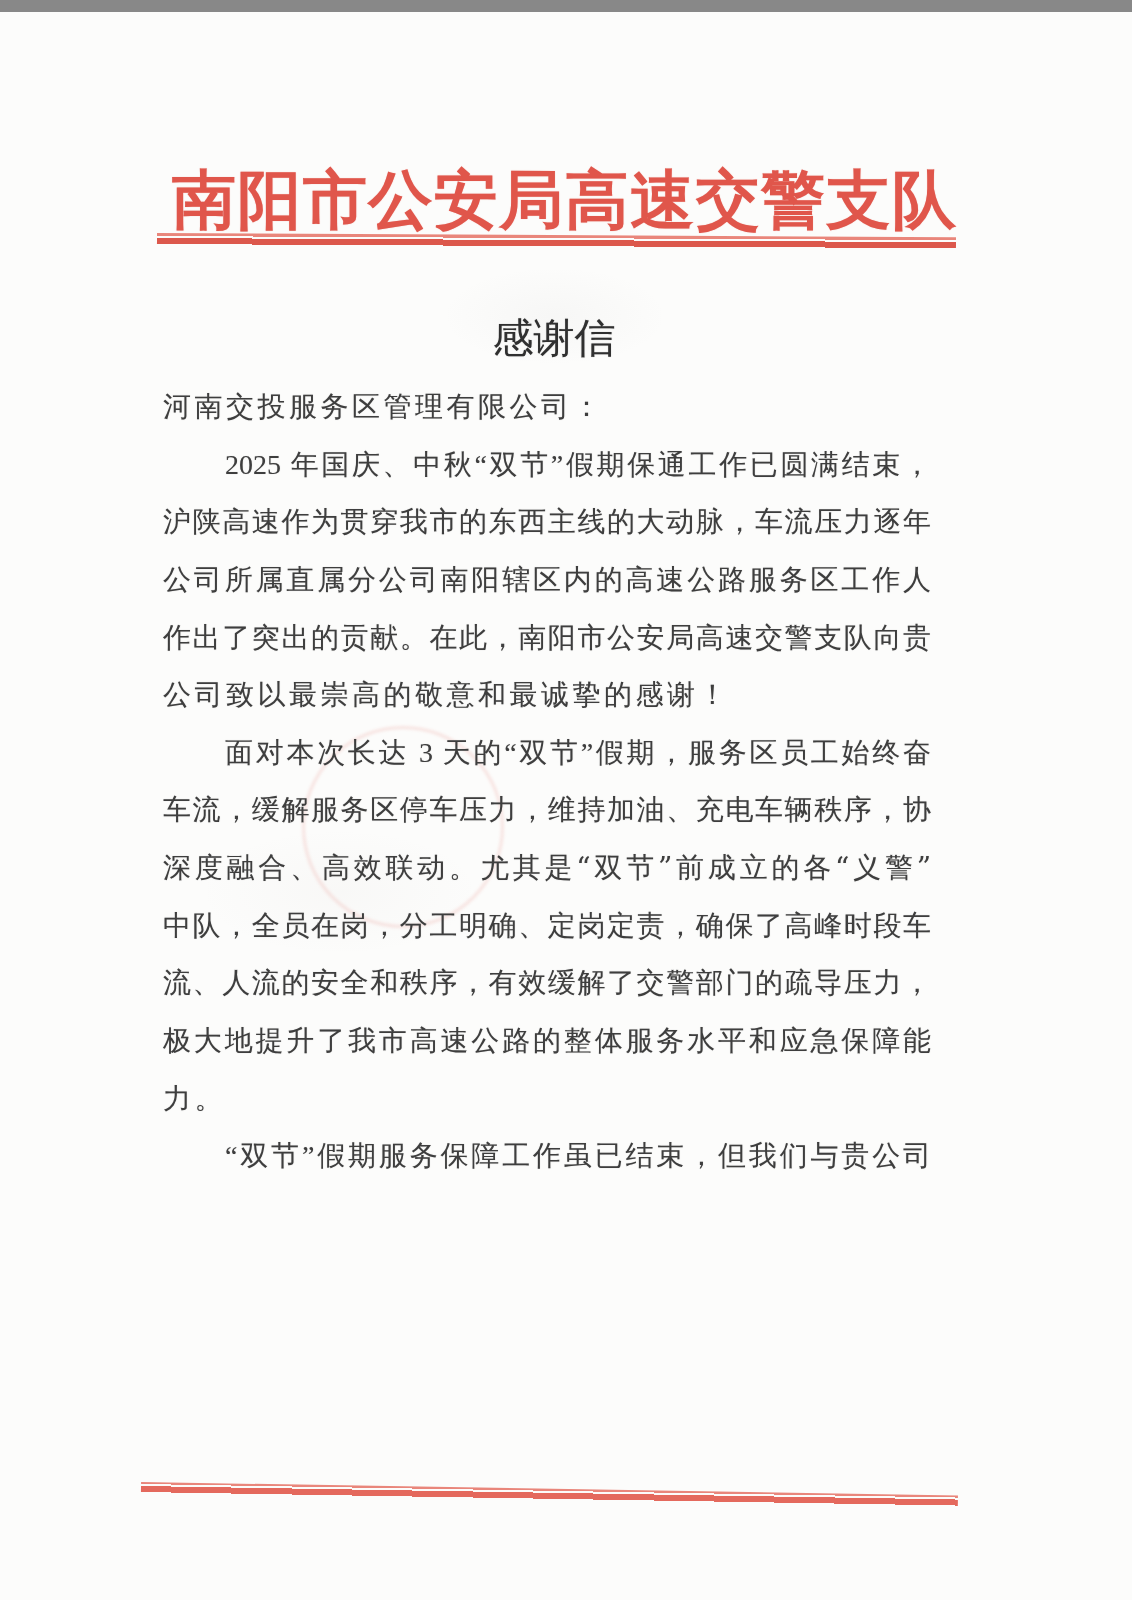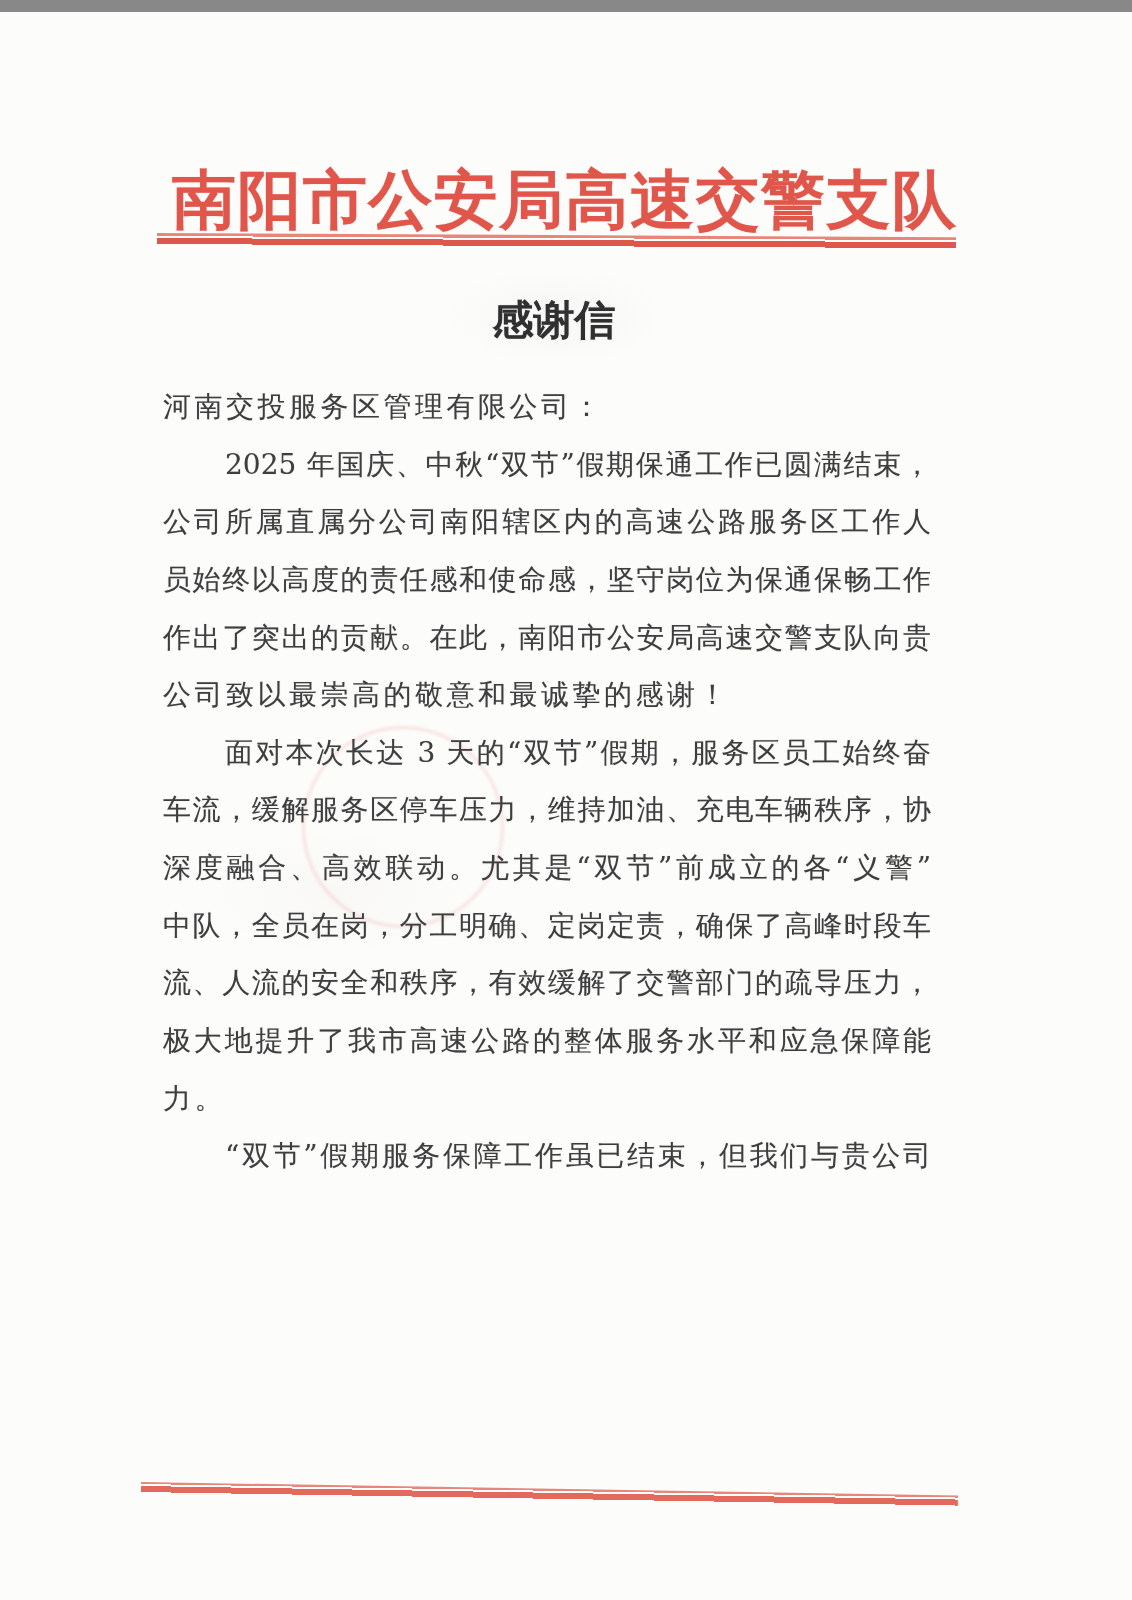--- a/index.html
+++ b/index.html
@@ -41,28 +41,28 @@
       var(--rule-red-light, #e9867b) 0 3px,
       rgba(0,0,0,0) 3px 5px,
       var(--rule-red, #dc584c) 5px 11px,
       rgba(0,0,0,0) 11px 12px);
     transform: rotate(0.3deg);
     transform-origin: left center;
   }
 
   .letter-title {
     position: absolute;
-    left: 0; top: 282px;
+    left: 0; top: 300px;
     width: 1132px; height: 52px;
     line-height: 52px;
     box-sizing: border-box;
     padding-right: 24px;
     text-align: center;
     font-size: 41px;
-    font-weight: bold;
+    font-weight: normal;
     color: #303030;
     text-shadow: 0 0 1px rgba(48,48,48,0.4);
   }
 
   
   .body-col {
     position: absolute;
     left: 163px; top: 366px;
     width: 768px;
     color: var(--body-text, #3e3e3e);
@@ -74,21 +74,21 @@
     line-height: 57.65px;
     white-space: nowrap;
     letter-spacing: 3.5px;
   }
   .line.j {
     letter-spacing: 0;
     white-space: normal;
     text-align: justify;
     text-align-last: justify;
   }
-  .line.ind { text-indent: 62px; }
+  .line.ind { text-indent: 62px; font-family: Liberation Serif, serif; }
 
   
   .seal {
     position: absolute;
     left: 302px; top: 714px;
     width: 196px; height: 196px;
     border: 3px solid var(--seal-red, #e4827a);
     border-radius: 50%;
     opacity: 0.20;
     filter: blur(1.4px);
@@ -118,22 +118,22 @@
   <div class="rule-top"></div>
 
   <div class="letter-title">感谢信</div>
 
   <div class="seal"></div>
 
   <div class="body-col">
     <div class="line">河南交投服务区管理有限公司：</div>
 
   <div class="line j ind">2025 年国庆、中秋“双节”假期保通工作已圆满结束，</div>
+      <div class="line j">沪陕高速作为贯穿我市的东西主线的大动脉，车流压力逐年</div>
       <div class="line j">公司所属直属分公司南阳辖区内的高速公路服务区工作人</div>
-      <div class="line j">员始终以高度的责任感和使命感，坚守岗位为保通保畅工作</div>
       <div class="line j">作出了突出的贡献。在此，南阳市公安局高速交警支队向贵</div>
       <div class="line">公司致以最崇高的敬意和最诚挚的感谢！</div>
       <div class="line j ind">面对本次长达 3 天的“双节”假期，服务区员工始终奋</div>
       <div class="line j">车流，缓解服务区停车压力，维持加油、充电车辆秩序，协</div>
       <div class="line j">深度融合、高效联动。尤其是“双节”前成立的各“义警”</div>
       <div class="line j">中队，全员在岗，分工明确、定岗定责，确保了高峰时段车</div>
       <div class="line j">流、人流的安全和秩序，有效缓解了交警部门的疏导压力，</div>
       <div class="line j">极大地提升了我市高速公路的整体服务水平和应急保障能</div>
       <div class="line">力。</div>
       <div class="line j ind">“双节”假期服务保障工作虽已结束，但我们与贵公司</div>

